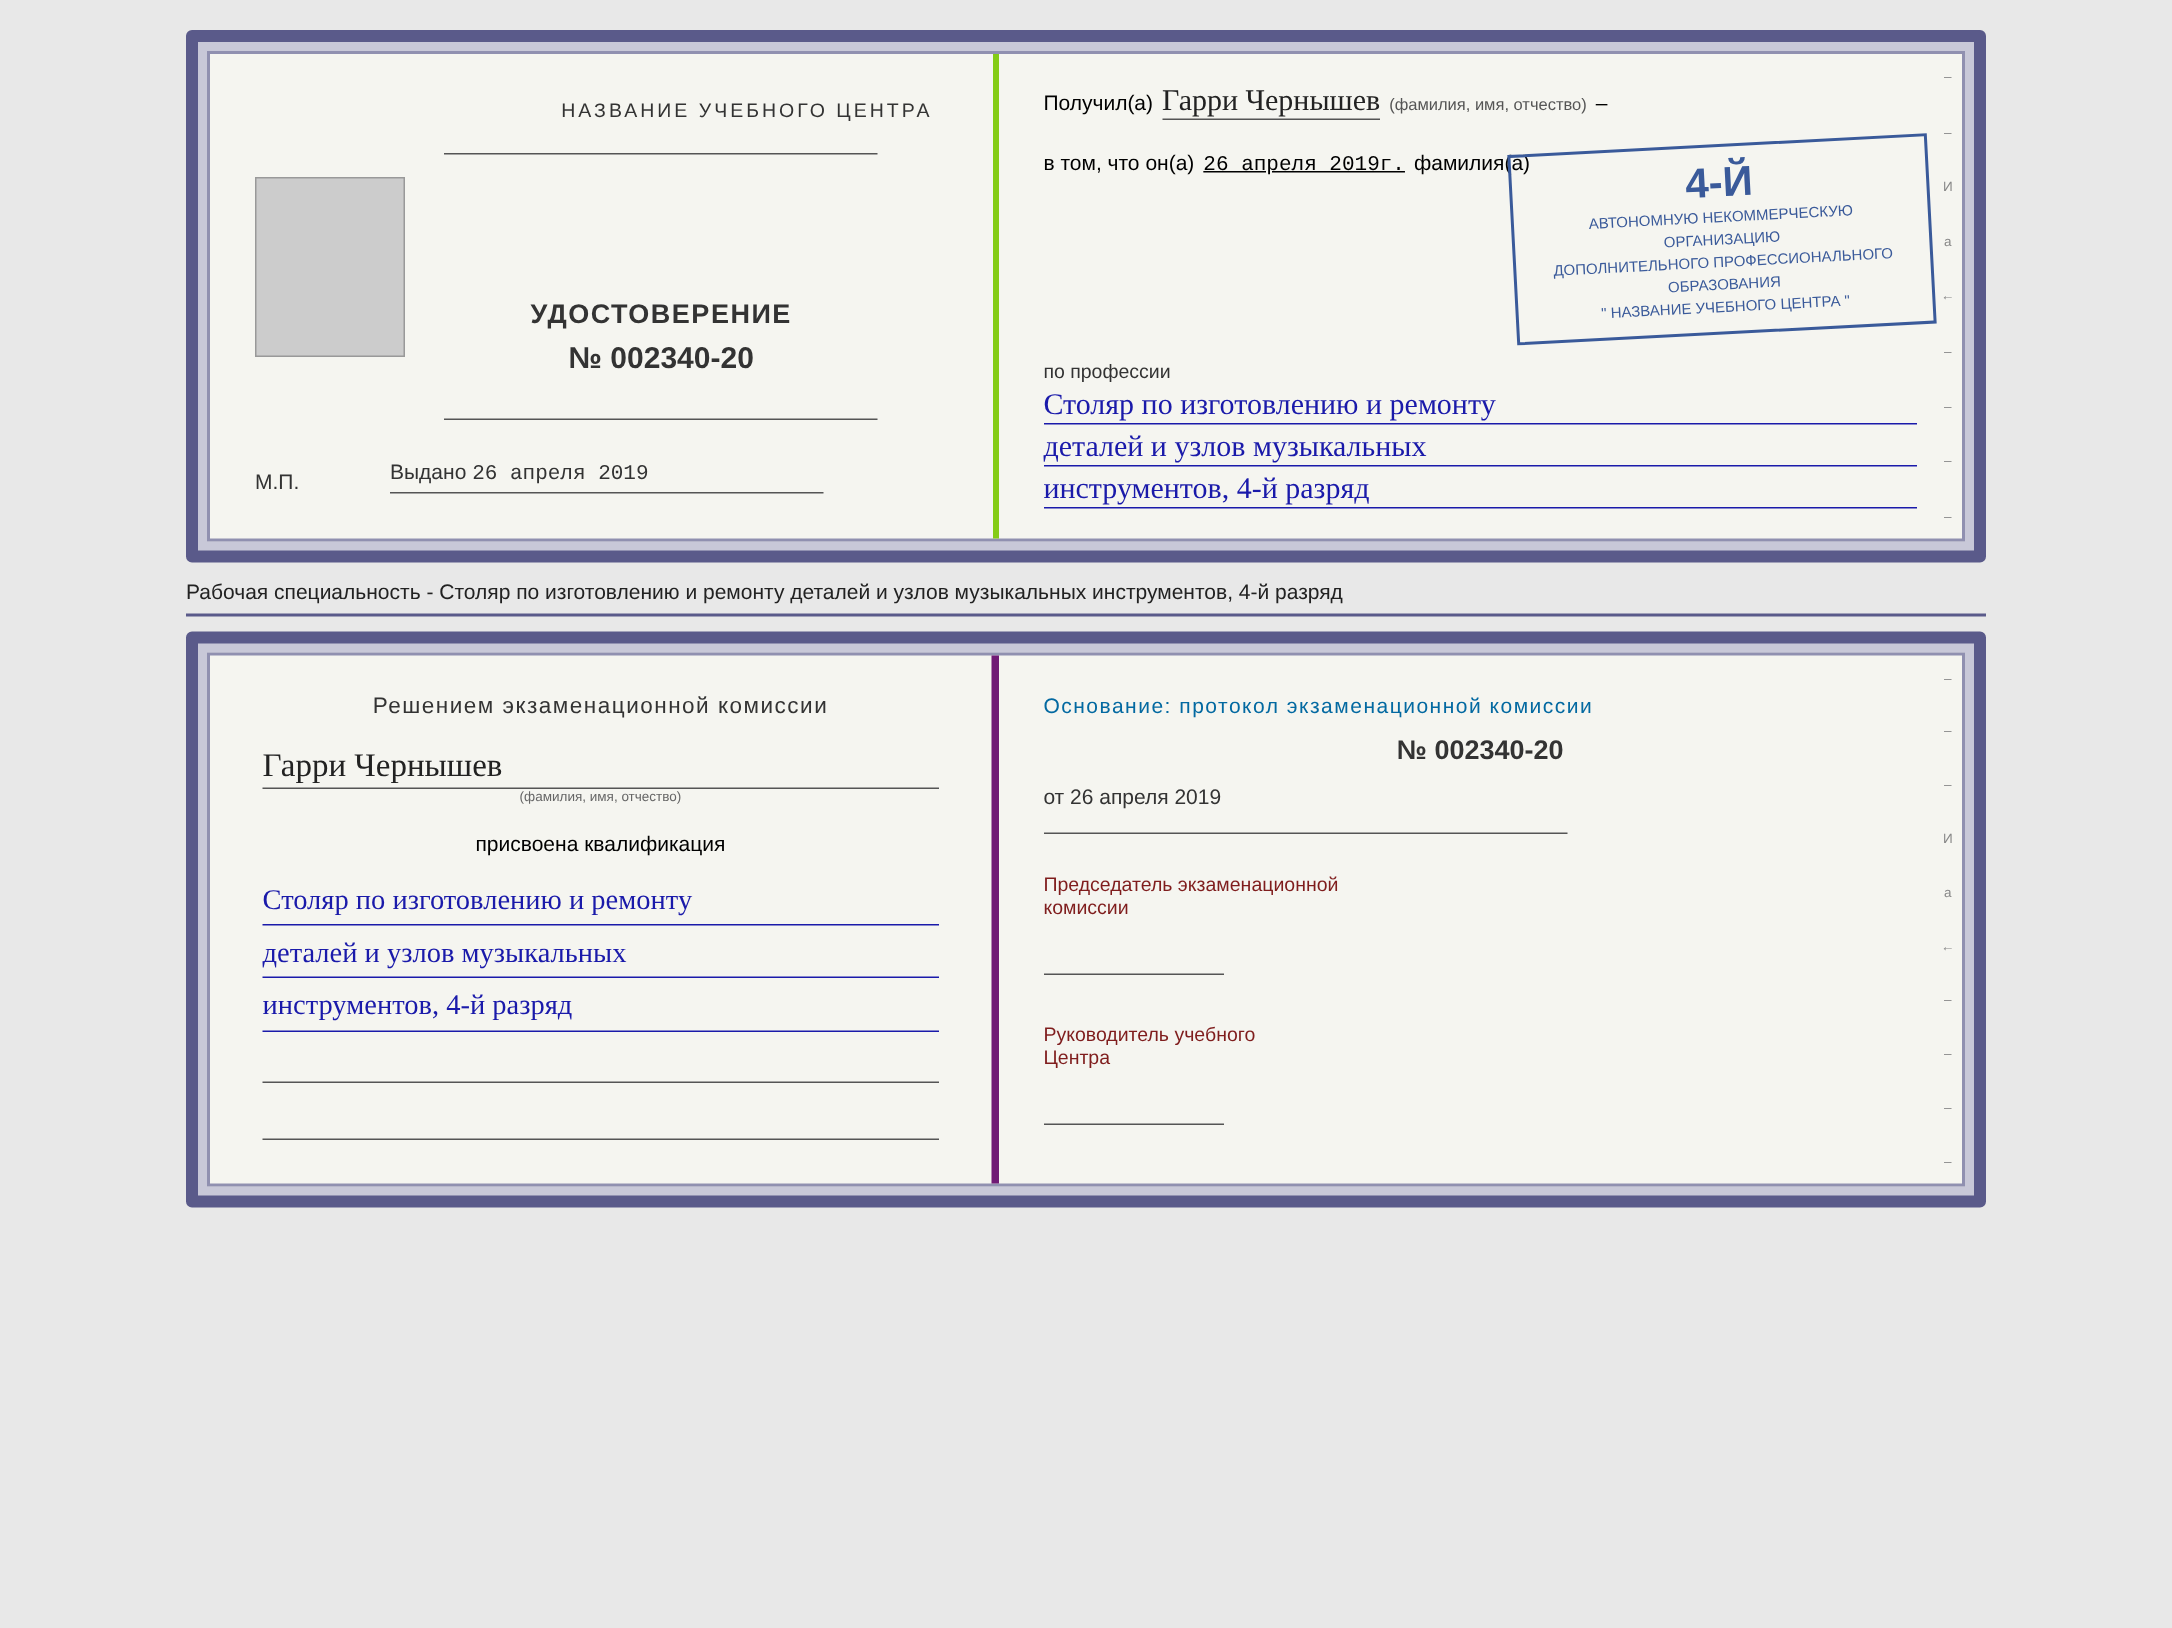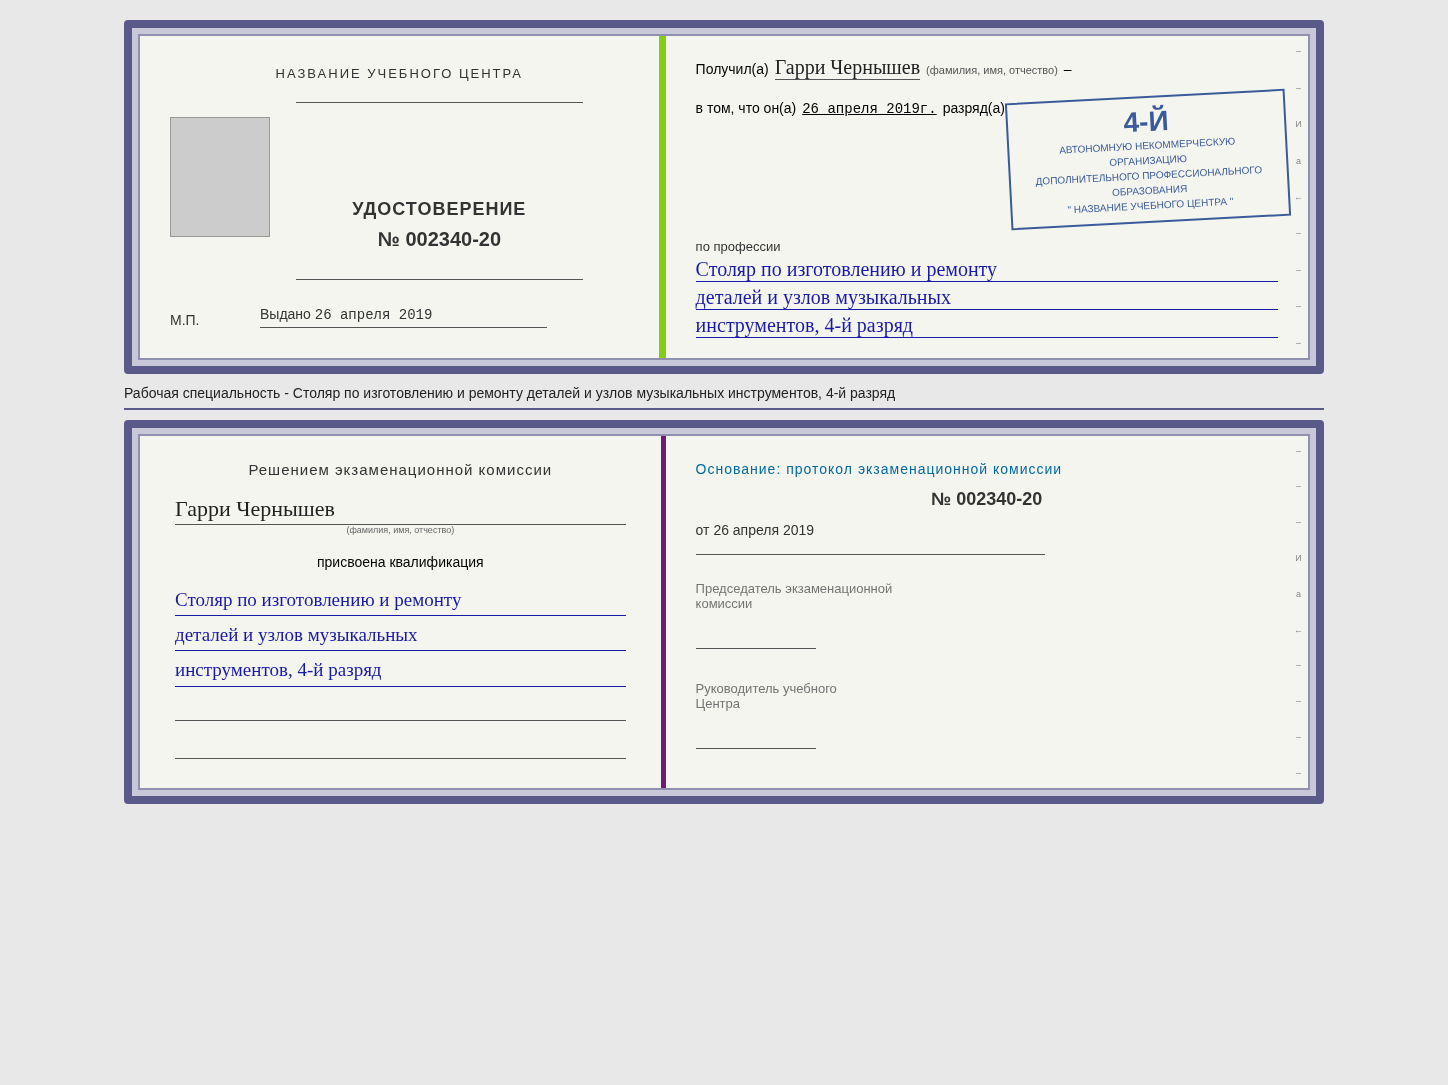--- a/index.html
+++ b/index.html
@@ -34,25 +34,25 @@
 
     .certificate-inner {
       background: #f5f5f0;
       width: 100%;
       display: flex;
       border: 2px solid #9090b0;
     }
 
     .cert-left {
       width: 45%;
-      border-right: 7px solid #84cc16;
+      border-right: 4px solid #84cc16;
       padding: 30px 40px;
       display: flex;
       flex-direction: column;
-      align-items: center;
+      align-items: flex-end;
       justify-content: space-between;
       position: relative;
     }
 
     .cert-right {
       width: 55%;
       padding: 20px 30px;
       display: flex;
       flex-direction: column;
       gap: 12px;
@@ -276,21 +276,21 @@
 
     .protocol-date {
       font-size: 14px;
       font-family: Arial, sans-serif;
       color: #333;
     }
 
     .signature-block {
       font-size: 13px;
       font-family: Arial, sans-serif;
-      color: #737373;
+      color: #7f1d1d;
       margin-top: 10px;
     }
 
     
     .right-edge {
       position: absolute;
       right: 5px;
       top: 0;
       bottom: 0;
       display: flex;
@@ -344,21 +344,21 @@
         <div style="display:flex; align-items:baseline; gap:6px; flex-wrap:wrap;">
           <span style="font-size:14px; font-family:Arial,sans-serif;">Получил(а)</span>
           <span class="handwritten">Гарри Чернышев</span>
           <span style="font-size:11px; color:#555; font-family:Arial,sans-serif;">(фамилия, имя, отчество)</span>
           <span style="font-size:14px; font-family:Arial,sans-serif;">–</span>
         </div>
 
         <div style="display:flex; align-items:baseline; gap:6px; flex-wrap:wrap; margin-top:8px;">
           <span style="font-size:14px; font-family:Arial,sans-serif;">в том, что он(а)</span>
           <span style="font-family:'Courier New',monospace; font-size:14px; text-decoration:underline;">26 апреля 2019г.</span>
-          <span style="font-size:14px; font-family:Arial,sans-serif;">разряд(а)</span>
+          <span style="font-size:14px; font-family:Arial,sans-serif;">фамилия(а)</span>
         </div>
 
         <div class="stamp-box">
           <span class="stamp-number">4-й</span>
           <div style="font-size:10px; line-height:1.5;">
             <div>АВТОНОМНУЮ НЕКОММЕРЧЕСКУЮ ОРГАНИЗАЦИЮ</div>
             <div>ДОПОЛНИТЕЛЬНОГО ПРОФЕССИОНАЛЬНОГО ОБРАЗОВАНИЯ</div>
             <div>" НАЗВАНИЕ УЧЕБНОГО ЦЕНТРА "</div>
           </div>
         </div>

